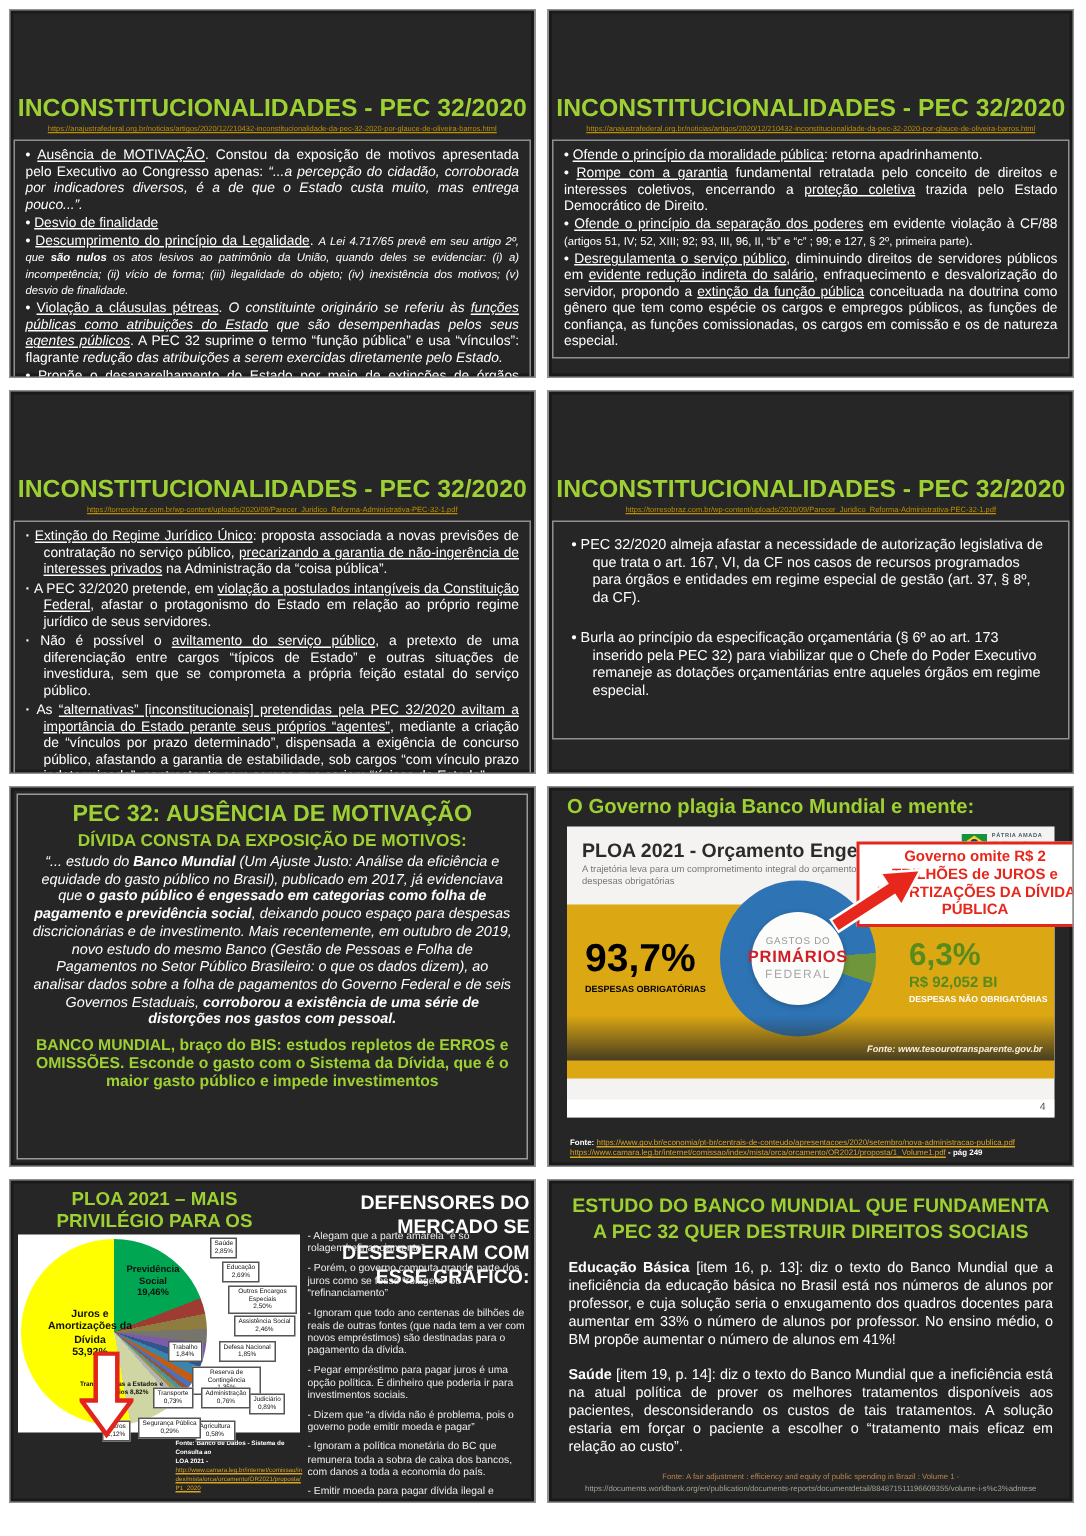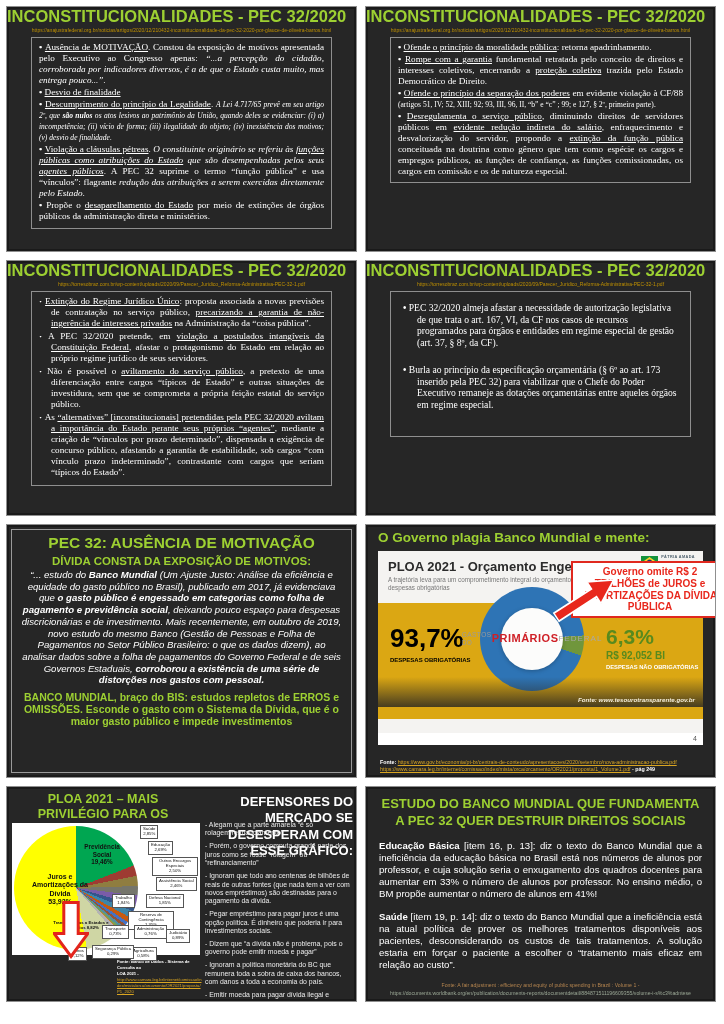--- a/index.html
+++ b/index.html
@@ -3,25 +3,25 @@
 <meta charset="utf-8">
 <style>
   * { margin:0; padding:0; box-sizing:border-box; }
   html,body { width:724px; height:1024px; overflow:hidden; background:#ffffff;
     font-family:"Liberation Sans","DejaVu Sans",sans-serif; }
   :root { --green:#9dd032; --linkyel:#bf9000; --red:#e0281e; }
   .grid { position:absolute; inset:0; padding:6px; display:grid;
     grid-template-columns:351px 351px; grid-template-rows:246px 256px 254px 216px; gap:8px; }
   .slide { background:#262626; border:1px solid #8f8f8f; box-shadow:inset 0 0 0 2px #1a1a1a;
     position:relative; overflow:hidden; color:#fff; }
-  .s-title { color:var(--green); font-weight:bold; font-size:16.5px; padding-top:0; }
+  .s-title { text-align:center; color:var(--green); font-weight:bold; font-size:16.5px; padding-top:21px;margin-top:35px; }
   .s-link { text-align:center; font-size:5px; color:var(--linkyel); text-decoration:underline;
     margin-top:1px; white-space:nowrap; overflow:hidden; }
-  .s-body { margin:4px 24px; border:1px solid #8f8f8f; padding:4px 7px; font-size:9.2px;
-    line-height:1.2; text-align:justify;font-family:Liberation Serif, serif; }
+  .s-body { margin:4px 2px; border:1px solid #8f8f8f; padding:4px 7px; font-size:9.2px;
+    line-height:1.2; text-align:justify; }
   .bullet { margin-bottom:1px; }
   .marker { font-weight:bold; }
   .hang .bullet { padding-left:12px; text-indent:-12px; margin-bottom:2px; }
   .sparse { text-align:left; font-size:9.6px; padding:10px 12px; }
   .sparse .bullet { padding-left:14px; text-indent:-14px; margin-bottom:16px; }
   .u { text-decoration:underline; } .i { font-style:italic; } .b { font-weight:bold; }
   .s { font-size:0.82em; }
   
   .inner-frame { position:absolute; inset:4px; border:1px solid #9a9a9a; pointer-events:none; }
   .s5-title { text-align:center; color:var(--green); font-weight:bold; font-size:15.5px; margin-top:9px; }
@@ -37,21 +37,21 @@
   .g-logo-txt { line-height:1; text-align:left; }
   .g-logo-top { font-size:3.8px; font-weight:bold; color:#4b5e6b; letter-spacing:.4px; }
   .g-logo-name { font-size:9px; font-weight:bold; color:#1b3a6b; }
   .g-body { position:absolute; top:52px; left:0; right:0; height:116px; background:#dba713; }
   .g-left { position:absolute; left:12px; top:20px; color:#000000; }
   .g-left-pct { font-size:26px; font-weight:bold; }
   .g-left-lbl { font-size:6px; font-weight:bold; margin-top:3px; line-height:1.3; }
   .donut { position:absolute; left:102px; top:-16px; width:104px; height:104px; border-radius:50%; }
   .donut::after { content:""; position:absolute; inset:20%; background:#fcfcfb; border-radius:50%;
     box-shadow:0 1px 4px rgba(0,0,0,.25); }
-  .donut-center { position:absolute; inset:0; z-index:2; display:flex; flex-direction:row;
+  .donut-center { position:absolute; inset:0; z-index:2; display:flex; flex-direction:column;
     align-items:center; justify-content:center; line-height:1.2; }
   .dc-top { font-size:6.5px; color:#9a9a9a; letter-spacing:.5px; }
   .dc-mid { font-size:11px; font-weight:bold; color:#cf2027; letter-spacing:.5px; }
   .dc-bot { font-size:8px; color:#a8a8a8; letter-spacing:1px; }
   .g-right { position:absolute; left:228px; top:22px; }
   .g-right-pct { font-size:21px; font-weight:bold; color:#588a1e; }
   .g-right-val { font-size:10px; font-weight:bold; color:#588a1e; margin-top:1px; }
   .g-right-lbl { font-size:5.8px; font-weight:bold; color:#fff; margin-top:3px; }
   .g-photo { position:absolute; left:0; right:0; bottom:12px; height:30px;
     background:linear-gradient(rgba(60,55,40,0), rgba(45,42,34,.85)); }

